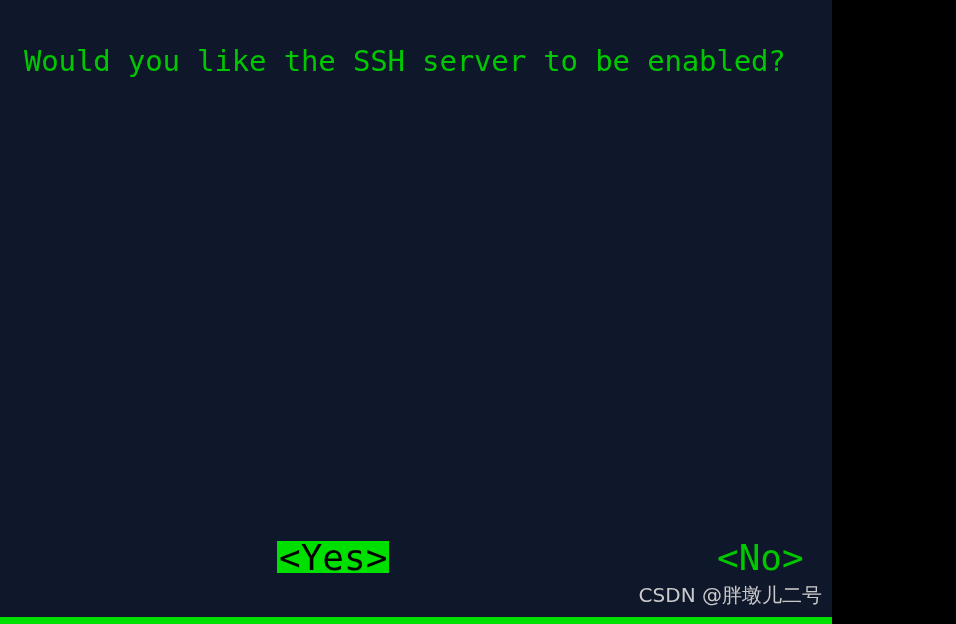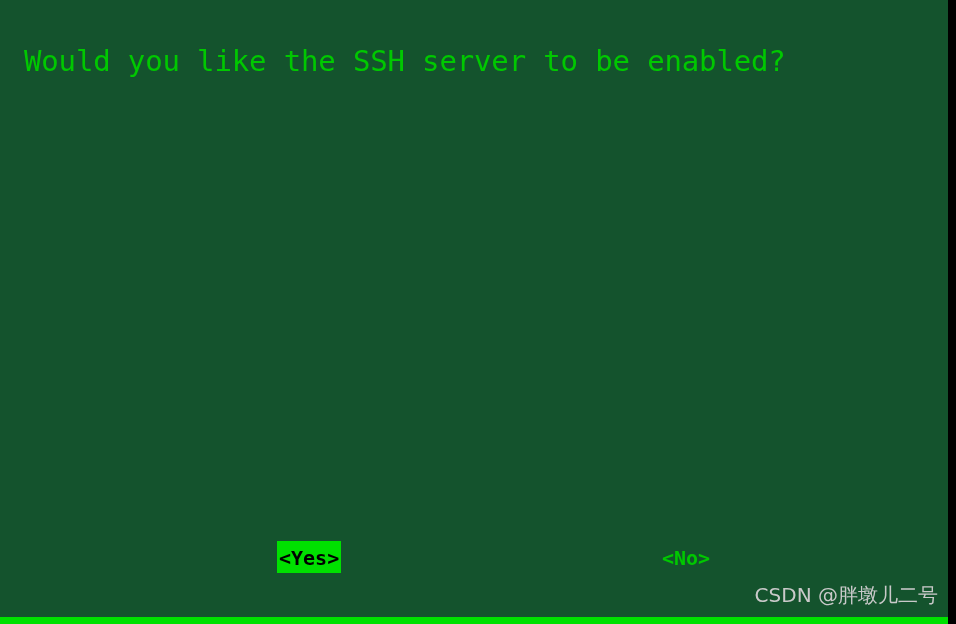--- a/index.html
+++ b/index.html
@@ -9,23 +9,23 @@
   }
   body {
     width: 956px;
     height: 624px;
     overflow: hidden;
     font-family: "DejaVu Sans Mono", "Liberation Mono", monospace;
   }
 
   #screen {
     position: relative;
-    width: 948px;
+    width: 832px;
     height: 624px;
-    background: #14532d;
+    background: #0f172a;
     overflow: hidden;
   }
 
   
   .prompt-text {
     position: absolute;
     left: 24px;
     top: 44px;
     font-family: "DejaVu Sans Mono", "Liberation Mono", monospace;
     font-size: 29px;
@@ -41,38 +41,37 @@
     position: absolute;
     left: 0;
     top: 538px;
     width: 956px;
     height: 40px;
   }
 
   .tui-button {
     position: absolute;
     font-family: "DejaVu Sans Mono", "Liberation Mono", monospace;
-    font-size: 20px;
+    font-size: 36px;
     line-height: 32px;
     white-space: pre;
     padding: 0;
-    font-weight: bold;
   }
 
   .tui-button.selected {
     left: 277px;
     top: 3px;
     background: #00e000;
     color: #000000;
     padding: 1px 2px 3px 2px;
     height: 28px;
   }
 
   .tui-button.unselected {
-    left: 662px;
+    left: 717px;
     top: 4px;
     background: transparent;
     color: #00c800;
   }
 
   
   .watermark {
     position: absolute;
     right: 10px;
     bottom: 17px;

